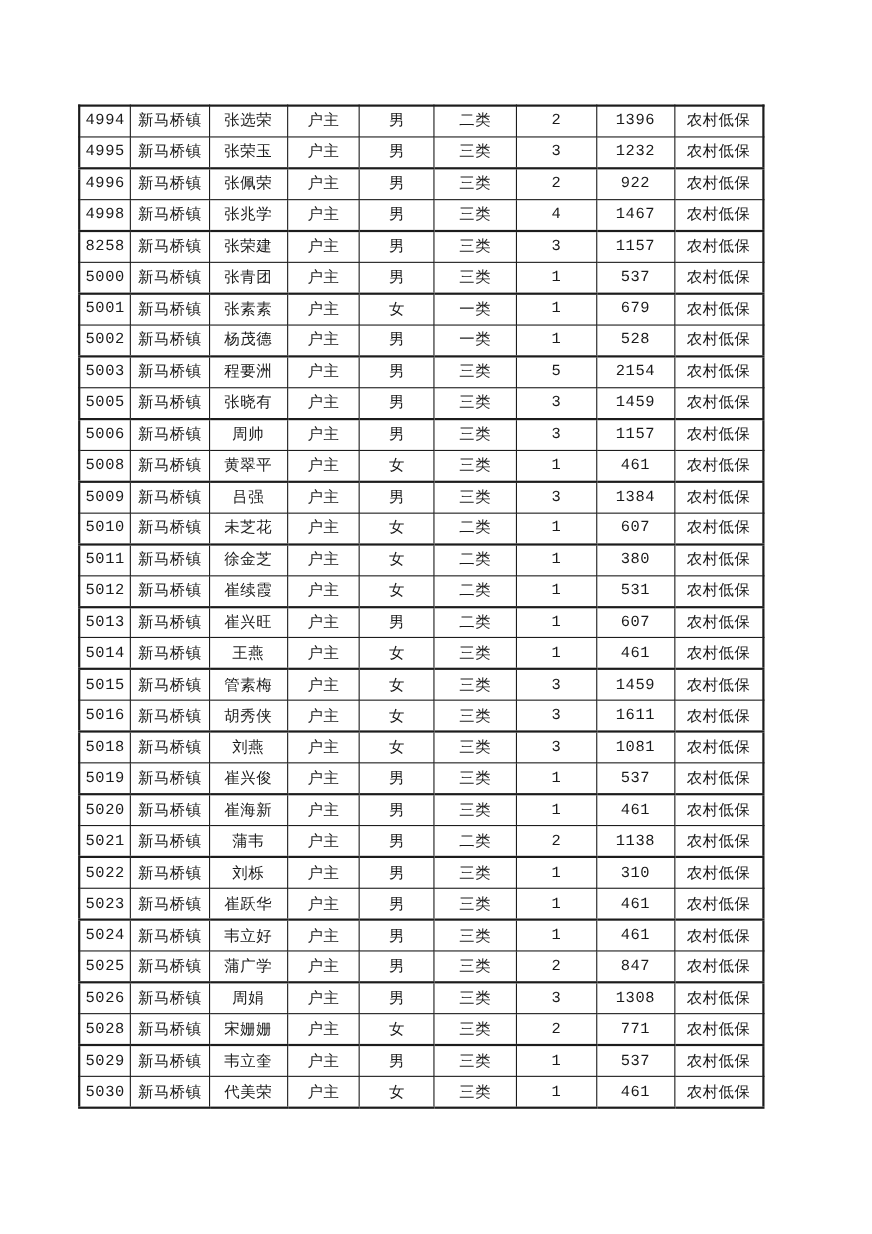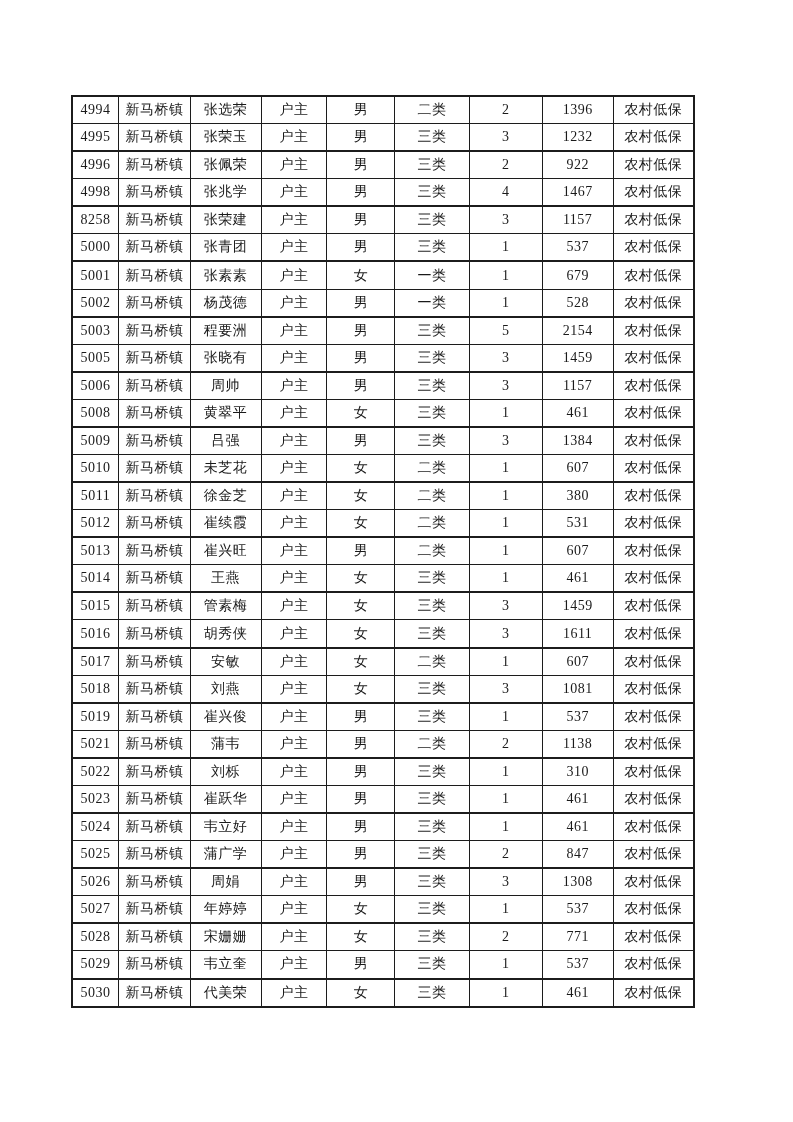--- a/index.html
+++ b/index.html
@@ -6,21 +6,21 @@
     margin: 0;
     padding: 0;
     background: #ffffff;
   }
   .page {
     position: relative;
     width: 793px;
     height: 1122px;
     background: #ffffff;
     overflow: hidden;
-    font-family: Liberation Serif, serif;
+    font-family: Liberation Mono, monospace;
   }
   table.sheet {
     position: absolute;
     left: 71px;
     top: 95px;
     width: 624px;
     height: 913px;
     border-collapse: collapse;
     table-layout: fixed;
     border: 2px solid #1c1c1c;
@@ -281,50 +281,50 @@
           <td>新马桥镇</td>
           <td>胡秀侠</td>
           <td>户主</td>
           <td>女</td>
           <td>三类</td>
           <td>3</td>
           <td>1611</td>
           <td>农村低保</td>
         </tr>
         <tr>
-          <td>5017</td>
-          <td>新马桥镇</td>
-          <td>安敏</td>
-          <td>户主</td>
-          <td>女</td>
-          <td>二类</td>
-          <td>1</td>
-          <td>607</td>
-          <td>农村低保</td>
-        </tr>
-        <tr>
           <td>5018</td>
           <td>新马桥镇</td>
           <td>刘燕</td>
           <td>户主</td>
           <td>女</td>
           <td>三类</td>
           <td>3</td>
           <td>1081</td>
           <td>农村低保</td>
         </tr>
         <tr>
           <td>5019</td>
           <td>新马桥镇</td>
           <td>崔兴俊</td>
           <td>户主</td>
           <td>男</td>
           <td>三类</td>
           <td>1</td>
           <td>537</td>
+          <td>农村低保</td>
+        </tr>
+        <tr>
+          <td>5020</td>
+          <td>新马桥镇</td>
+          <td>崔海新</td>
+          <td>户主</td>
+          <td>男</td>
+          <td>三类</td>
+          <td>1</td>
+          <td>461</td>
           <td>农村低保</td>
         </tr>
         <tr>
           <td>5021</td>
           <td>新马桥镇</td>
           <td>蒲韦</td>
           <td>户主</td>
           <td>男</td>
           <td>二类</td>
           <td>2</td>
@@ -377,31 +377,20 @@
         </tr>
         <tr>
           <td>5026</td>
           <td>新马桥镇</td>
           <td>周娟</td>
           <td>户主</td>
           <td>男</td>
           <td>三类</td>
           <td>3</td>
           <td>1308</td>
-          <td>农村低保</td>
-        </tr>
-        <tr>
-          <td>5027</td>
-          <td>新马桥镇</td>
-          <td>年婷婷</td>
-          <td>户主</td>
-          <td>女</td>
-          <td>三类</td>
-          <td>1</td>
-          <td>537</td>
           <td>农村低保</td>
         </tr>
         <tr>
           <td>5028</td>
           <td>新马桥镇</td>
           <td>宋姗姗</td>
           <td>户主</td>
           <td>女</td>
           <td>三类</td>
           <td>2</td>

